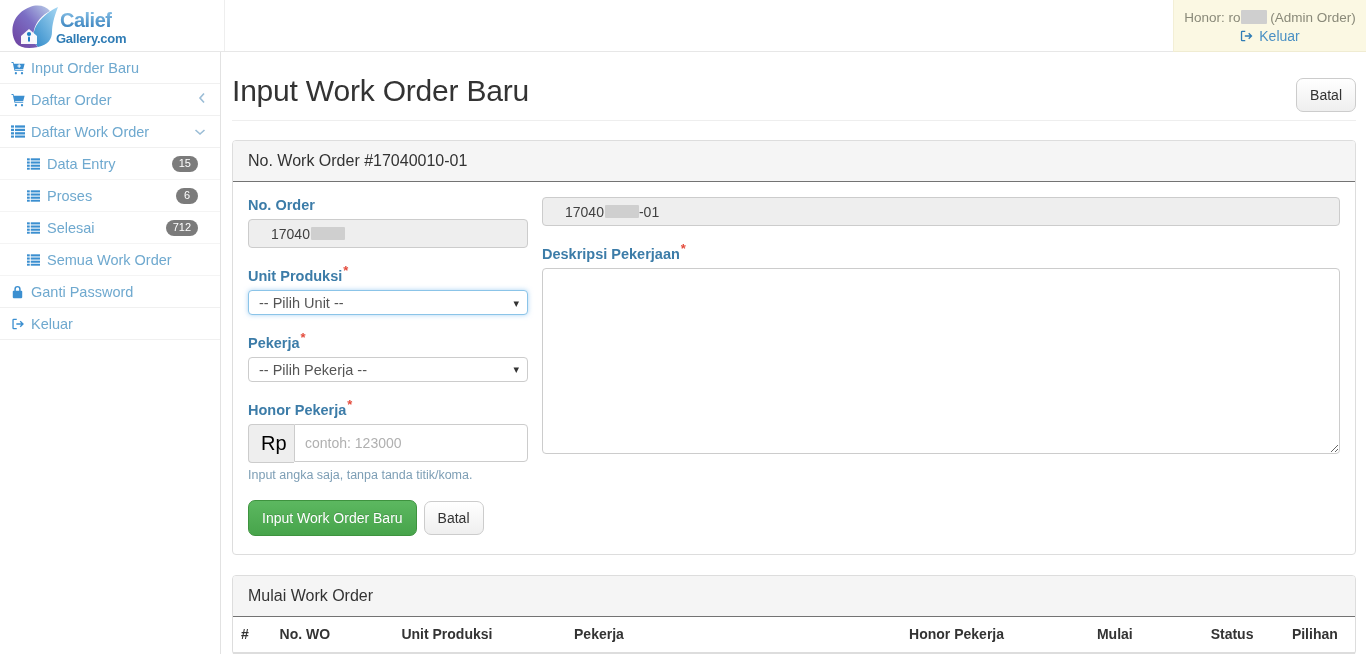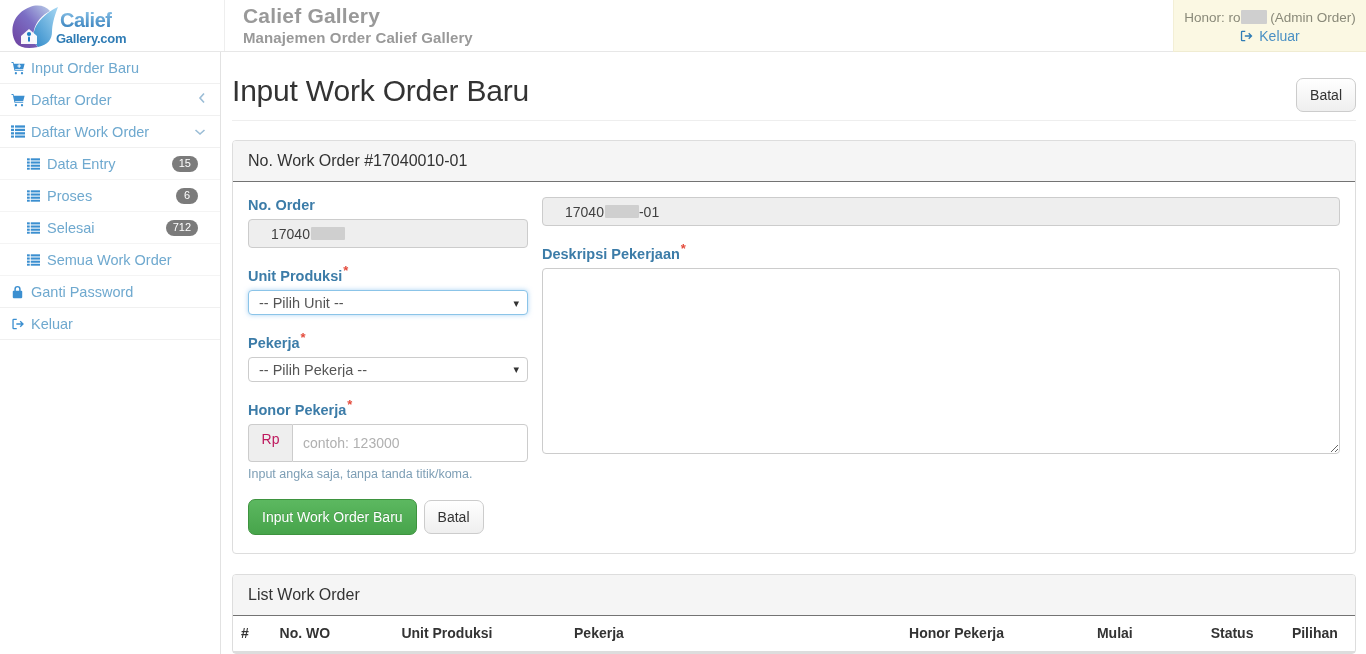--- a/index.html
+++ b/index.html
@@ -210,22 +210,22 @@
     color: #333; font-size: 11px;
   }
 
   .input-group { display: flex; }
   .input-group-addon {
     background: #eeeeee;
     border: 1px solid #cccccc;
     border-right: 0;
     border-radius: 4px 0 0 4px;
     padding: 5px 12px;
-    font-size: 14px;
-    color: #be185d;
+    font-size: 20px;
+    color: #000000;
     line-height: 1.35;
     min-width: 44px;
     text-align: center;
   }
   .input-group .form-control {
     border-radius: 0 4px 4px 0;
     height: 38px;
     text-align: left;
   }
   .form-control::placeholder { color: #b0b0b0; }
@@ -302,24 +302,20 @@
           <g fill="#1d7fc4">
             <circle cx="21" cy="31" r="2.1"></circle>
             <rect x="20" y="33.6" width="2" height="5.2" rx="1"></rect>
           </g>
           <text x="52" y="24" font-family="Liberation Sans, sans-serif" font-size="20" font-weight="bold" fill="url(#lgt)" letter-spacing="-0.5">Calief</text>
           <text x="48" y="40" font-family="Liberation Sans, sans-serif" font-size="13" font-weight="bold" fill="#2f7cb5" letter-spacing="-0.3">Gallery.com</text>
         </svg>
       </span>
     </div>
 
-    <div class="app-titles">
-      <div class="app-title">Calief Gallery</div>
-      <div class="app-sub">Manajemen Order Calief Gallery</div>
-    </div>
 
     <div class="userbox">
       <div class="userline">
         <span>Honor: ro</span><span class="redact u"></span> <span>(Admin Order)</span>
       </div>
       <div class="logout-line">
         <span class="ico-signout">
           <svg width="14" height="14" viewBox="0 0 16 16" fill="currentColor">
               <path d="M6 2H2.5A1.5 1.5 0 0 0 1 3.5v9A1.5 1.5 0 0 0 2.5 14H6v-1.5H2.5v-9H6V2z"></path>
               <path d="M10.5 4.3 9.4 5.4l1.8 1.8H5.5v1.6h5.7l-1.8 1.8 1.1 1.1L14.2 8 10.5 4.3z"></path>
@@ -555,21 +551,21 @@
 
           <div class="actions">
             <button class="btn btn-success">Input Work Order Baru</button>
             <button class="btn btn-default">Batal</button>
           </div>
 
         </div>
       </section>
 
       <section class="panel table-panel">
-        <div class="panel-heading">List Work Order</div>
+        <div class="panel-heading">Mulai Work Order</div>
         <table class="wo-table">
           <thead>
             <tr>
               <th class="c-num">#</th>
               <th class="c-wo">No. WO</th>
               <th class="c-unit">Unit Produksi</th>
               <th class="c-pekerja">Pekerja</th>
               <th class="c-honor">Honor Pekerja</th>
               <th class="c-mulai">Mulai</th>
               <th class="c-status">Status</th>

